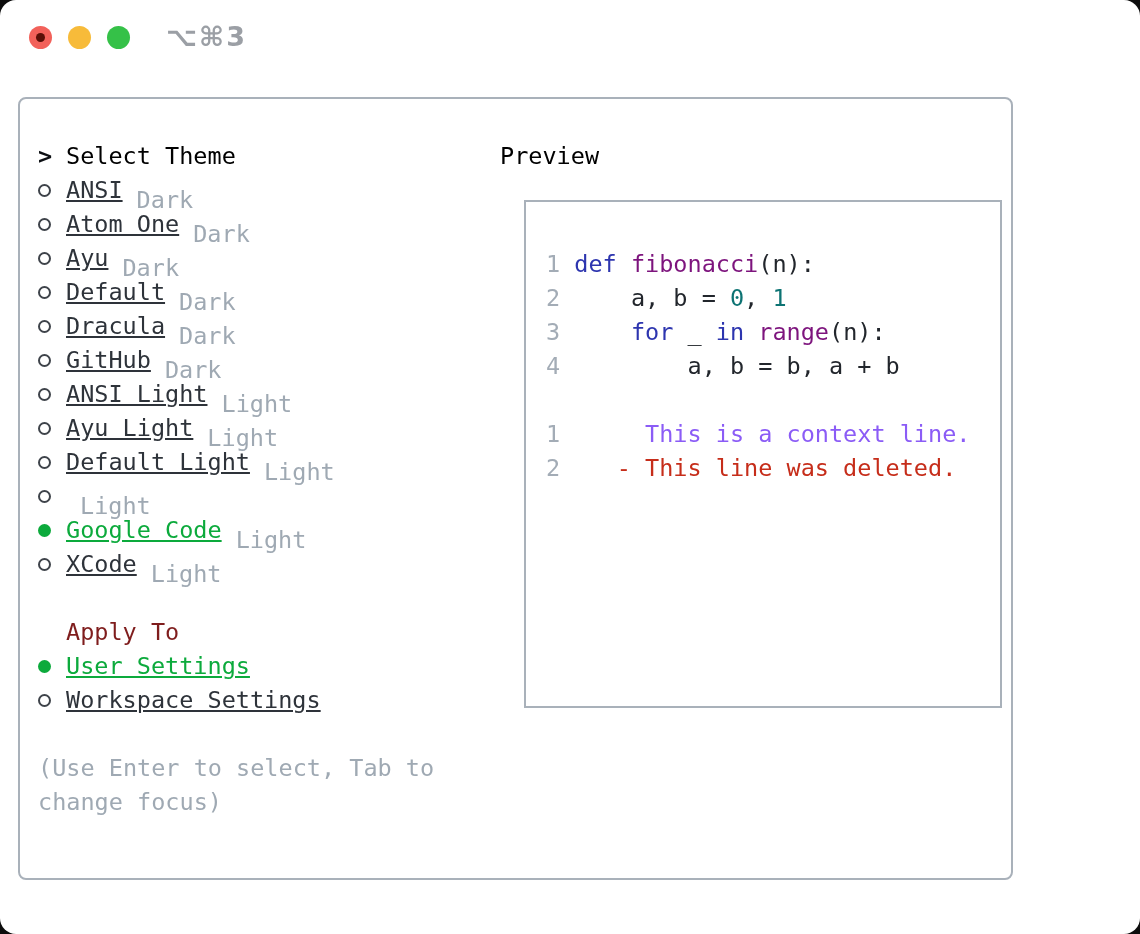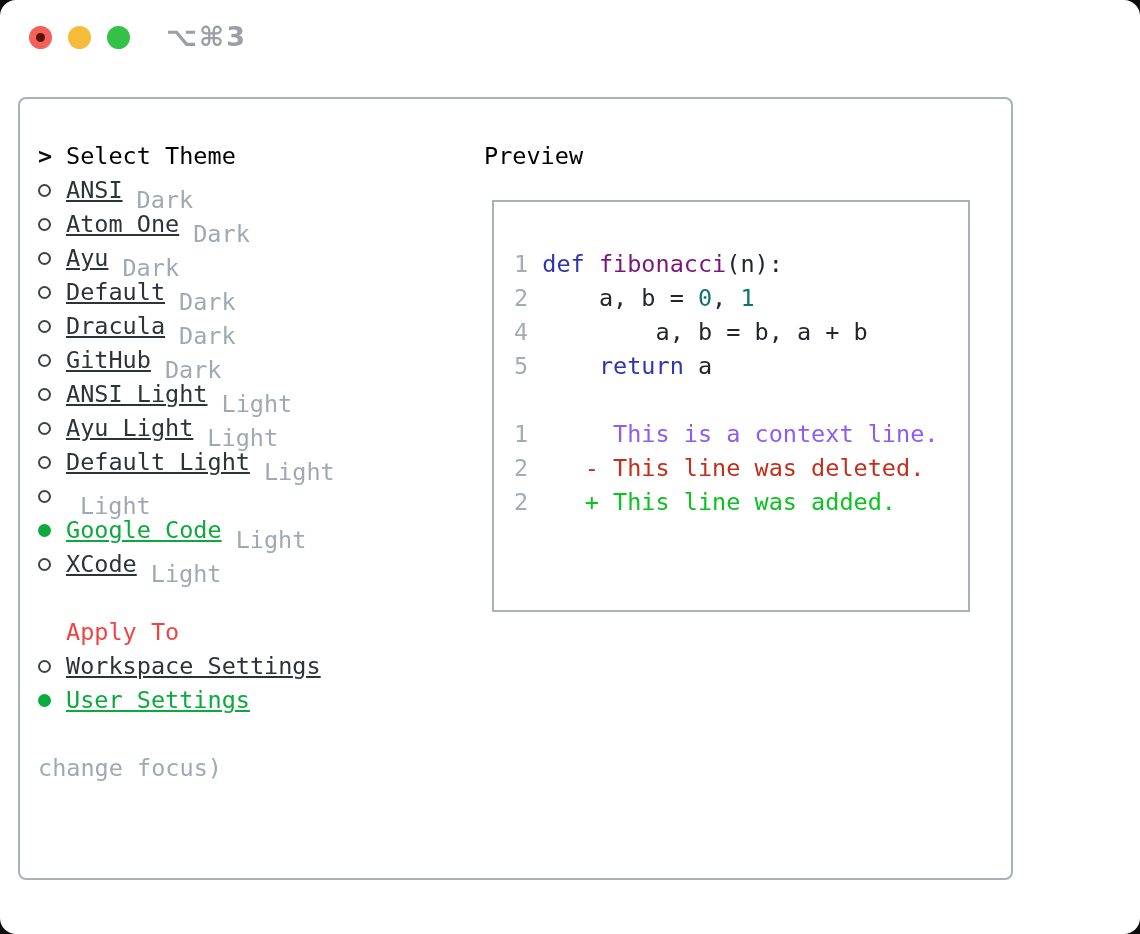--- a/index.html
+++ b/index.html
@@ -33,36 +33,36 @@
   .panel{
     position:absolute;left:18px;top:97px;width:995px;height:783px;
     border:2px solid var(--border_gray);border-radius:8px;box-sizing:border-box;
     background:#fff;
   }
   .left-col{position:absolute;left:18px;top:40px;width:450px;font-size:23.5px;}
   .row{display:flex;align-items:center;height:34px;white-space:pre;}
   .marker{width:28px;flex:0 0 28px;display:flex;align-items:center;}
   .prompt{font-weight:bold;color:#0c0f13;}
   .header-text{font-weight:normal;color:#000000;}
-  .header-text.regular{font-weight:normal;color:#ef4444;}
+  .header-text.regular{font-weight:normal;color:#7f1d1d;}
   .circle{
     width:13px;height:13px;border-radius:50%;
     border:2px solid #3e434a;box-sizing:border-box;background:transparent;
   }
   .circle.filled{border:none;background:var(--selected_green);}
   .iname{color:var(--text_dark);text-decoration:underline;}
   .iname.sel{color:var(--selected_green);text-align:right;}
   .itag{color:var(--muted_gray);margin-left:14px;margin-top:20px;}
   .apply-section{margin-top:34px;}
   .help{margin-top:34px;}
   .help-line{height:34px;line-height:34px;color:var(--muted_gray);white-space:pre;}
   
-  .preview-col{position:absolute;left:464px;top:40px;width:500px;font-size:23.5px;}
+  .preview-col{position:absolute;left:480px;top:40px;width:500px;font-size:23.5px;}
   .preview-box{
-    margin-top:27px;margin-left:8px;width:478px;height:412px;
+    margin-top:27px;margin-left:24px;width:478px;height:508px;
     border:2px solid var(--border_gray);box-sizing:border-box;background:#fff;
     overflow:hidden;
   }
   .code-area{padding:45px 0 0 20px;font-size:23.5px;}
   .code-line{height:34px;line-height:34px;white-space:pre;color:#22262c;}
   .lnum{color:#a3acb6;}
   .tok-plain{color:#22262c;}
   .tok-keyword{color:var(--keyword_blue);}
   .tok-function{color:var(--function_purple);}
   .tok-number{color:var(--number_teal);}
@@ -109,43 +109,43 @@
           <div class="row"><span class="marker"><span class="circle filled"></span></span><span class="iname sel">Google Code</span><span class="itag">Light</span></div>
           <div class="row"><span class="marker"><span class="circle"></span></span><span class="iname">XCode</span><span class="itag">Light</span></div>
         </div>
 
       <div class="apply-section">
         <div class="row">
           <span class="marker"></span>
           <span class="header-text regular">Apply To</span>
         </div>
         <div id="apply-items">
+            <div class="row"><span class="marker"><span class="circle filled"></span></span><span class="iname sel">User Settings</span></div>
             <div class="row"><span class="marker"><span class="circle"></span></span><span class="iname">Workspace Settings</span></div>
-            <div class="row"><span class="marker"><span class="circle filled"></span></span><span class="iname sel">User Settings</span></div>
           </div>
       </div>
 
       <div id="help-text" class="help">
+          <div class="help-line">(Use Enter to select, Tab to</div>
           <div class="help-line">change focus)</div>
         </div>
     </div>
 
     <div class="preview-col">
       <div class="row">
         <span class="header-text">Preview</span>
       </div>
       <div class="preview-box">
         <div class="code-area" id="code-area">
             <div class="code-line"><span class="lnum">1</span><span class="tok-plain"> </span><span class="tok-keyword">def</span><span class="tok-plain"> </span><span class="tok-function">fibonacci</span><span class="tok-plain">(n):</span></div>
             <div class="code-line"><span class="lnum">2</span><span class="tok-plain"> </span><span class="tok-plain">    a, b = </span><span class="tok-number">0</span><span class="tok-plain">, </span><span class="tok-number">1</span></div>
+            <div class="code-line"><span class="lnum">3</span><span class="tok-plain"> </span><span class="tok-plain">    </span><span class="tok-keyword">for</span><span class="tok-plain"> _ </span><span class="tok-keyword">in</span><span class="tok-plain"> </span><span class="tok-function">range</span><span class="tok-plain">(n):</span></div>
             <div class="code-line"><span class="lnum">4</span><span class="tok-plain"> </span><span class="tok-plain">        a, b = b, a + b</span></div>
-            <div class="code-line"><span class="lnum">5</span><span class="tok-plain"> </span><span class="tok-plain">    </span><span class="tok-keyword">return</span><span class="tok-plain"> a</span></div>
             <div class="diff-block">
               <div class="code-line"><span class="lnum">1</span><span class="tok-plain">    </span><span class="diff-context">  This is a context line.</span></div>
               <div class="code-line"><span class="lnum">2</span><span class="tok-plain">    </span><span class="diff-deleted">- This line was deleted.</span></div>
-              <div class="code-line"><span class="lnum">2</span><span class="tok-plain">    </span><span class="diff-added">+ This line was added.</span></div>
             </div>
           </div>
       </div>
     </div>
 
   </div>
 </div>
 
 </body></html>

